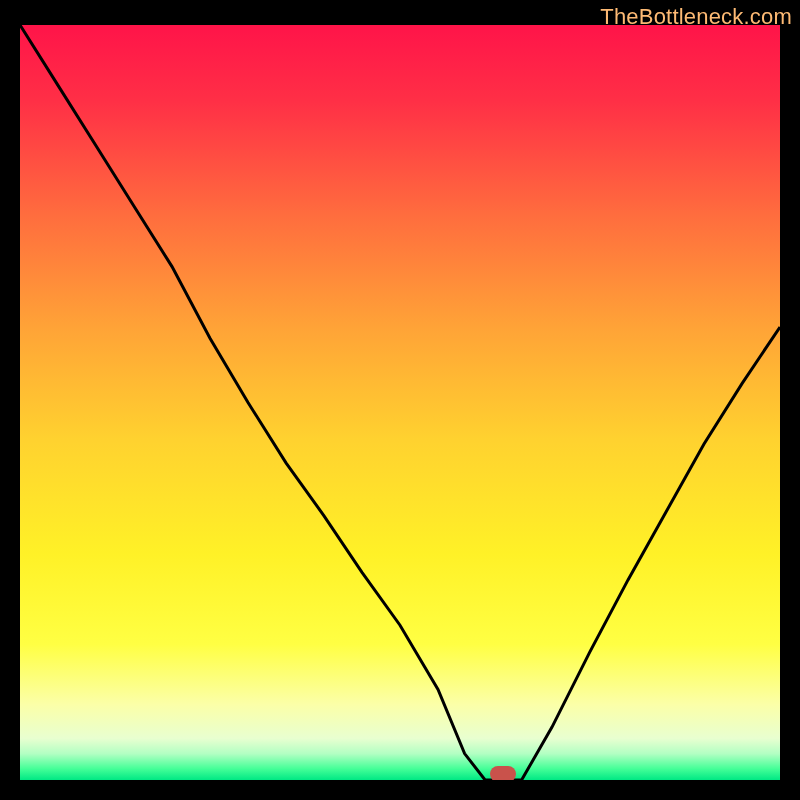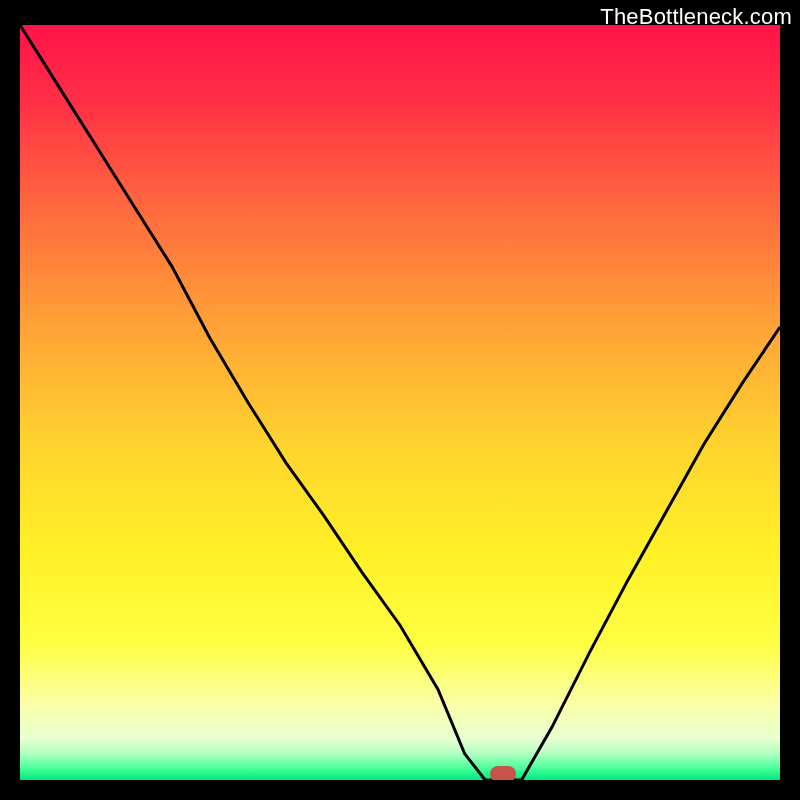--- a/index.html
+++ b/index.html
@@ -14,21 +14,21 @@
   .frame {
     position: relative;
     width: 800px;
     height: 800px;
     background: #000;
   }
   .watermark {
     position: absolute;
     top: 4px;
     right: 8px;
-    color: #ffffff;
+    color: #fdba74;
     font-size: 22px;
     font-weight: 500;
     z-index: 5;
     letter-spacing: 0.2px;
   }
   .plot-area {
     position: absolute;
     left: 20px;
     top: 25px;
     width: 760px;

